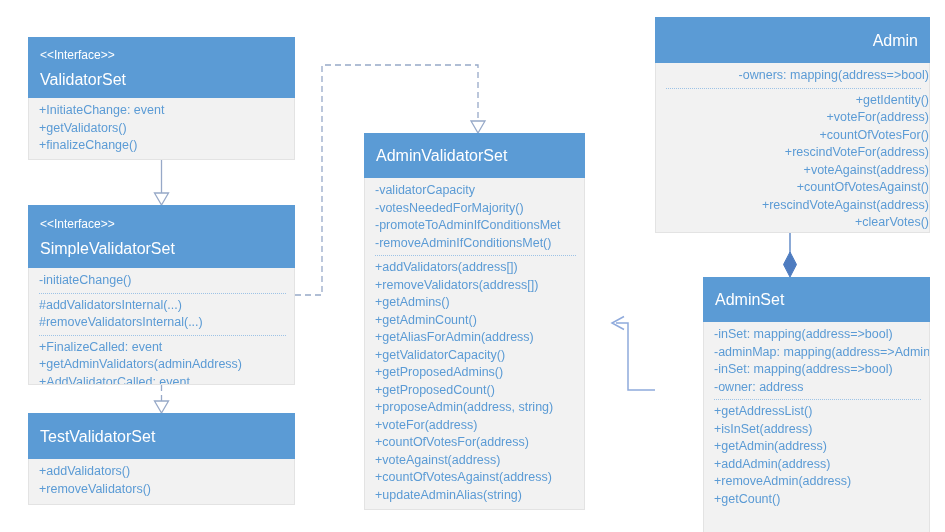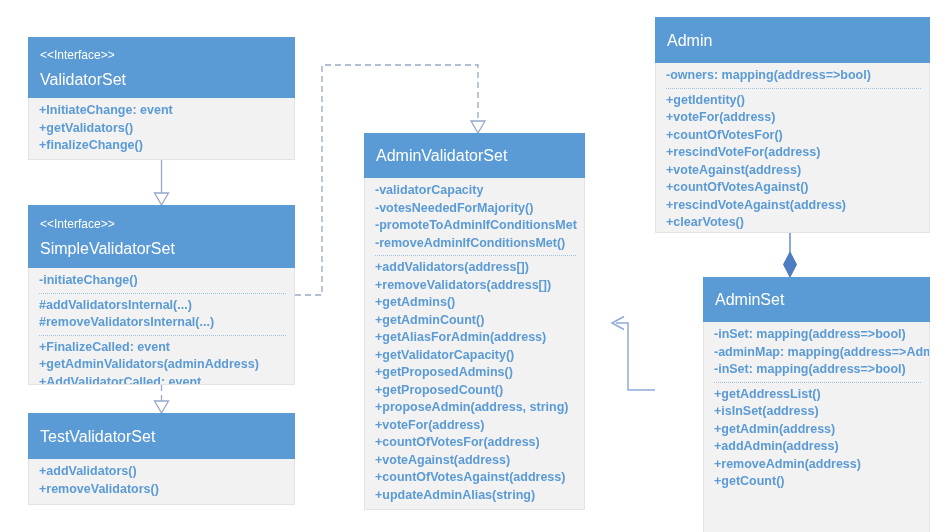--- a/index.html
+++ b/index.html
@@ -12,37 +12,37 @@
   .uml-header {
     background:#5B9BD5; color:#ffffff; padding:0 12px;
     display:flex; flex-direction:column; justify-content:center;
   }
   .uml-header .stereotype { font-size:12px; line-height:17px; margin-bottom:6px; }
   .uml-header .classname  { font-size:16px; line-height:19px; }
   .uml-body {
     background:#F2F2F2; border:1px solid #E3E3E3; border-top:none;
     padding:4px 0 0 10px; color:#5B9BD5; font-size:12.5px; overflow:hidden;
   }
-  .member  { line-height:17.5px; white-space:nowrap;font-weight:bold; }
+  .member  { line-height:17.5px; white-space:nowrap; }
   .divider { border-top:1px dotted #9DC3E6; margin:3px 8px 3px 0; }
 
   
   #box-validatorset        { left:28px;  top:37px;  width:267px; }
   #box-validatorset        .uml-header { height:61px; }
   #box-validatorset        .uml-body   { height:62px; }
   #box-simplevalidatorset  { left:28px;  top:205px; width:267px; }
   #box-simplevalidatorset  .uml-header { height:63px; }
   #box-simplevalidatorset  .uml-body   { height:117px; }
   #box-testvalidatorset    { left:28px;  top:413px; width:267px; }
   #box-testvalidatorset    .uml-header { height:46px; }
   #box-testvalidatorset    .uml-body   { height:46px; }
   #box-adminvalidatorset   { left:364px; top:133px; width:221px; }
   #box-adminvalidatorset   .uml-header { height:45px; }
   #box-adminvalidatorset   .uml-body   { height:332px; }
-  #box-admin               { left:655px; top:17px;  width:275px; }
+  #box-admin               { left:655px; top:17px;  width:275px;text-align:right; }
   #box-admin               .uml-header { height:46px; }
   #box-admin               .uml-body   { height:170px; }
   #box-adminset            { left:655px; top:277px; width:275px;padding-left:48px; }
   #box-adminset            .uml-header { height:45px; }
   #box-adminset            .uml-body   { height:224px; }
 
   svg.connectors { position:absolute; left:0; top:0; width:945px; height:532px; pointer-events:none; }
   .conn-soft   { stroke:#97A9C8; stroke-width:1.3; fill:none; }
   .conn-soft-dash { stroke:#97A9C8; stroke-width:1.3; fill:none; stroke-dasharray:6 4; }
   .tri-hollow  { stroke:#97A9C8; stroke-width:1.3; fill:#ffffff; }
@@ -166,20 +166,21 @@
 </div>
 
 <div class="uml-class" id="box-adminset">
   <div class="uml-header">
     <div class="classname">AdminSet</div>
   </div>
   <div class="uml-body">
       <div class="member">-inSet: mapping(address=&gt;bool)</div>
       <div class="member">-adminMap: mapping(address=&gt;Admin)</div>
       <div class="member">-inSet: mapping(address=&gt;bool)</div>
+      <div class="member">-owner: address</div>
       <div class="divider"></div>
       <div class="member">+getAddressList()</div>
       <div class="member">+isInSet(address)</div>
       <div class="member">+getAdmin(address)</div>
       <div class="member">+addAdmin(address)</div>
       <div class="member">+removeAdmin(address)</div>
       <div class="member">+getCount()</div>
     </div>
 </div>
 

